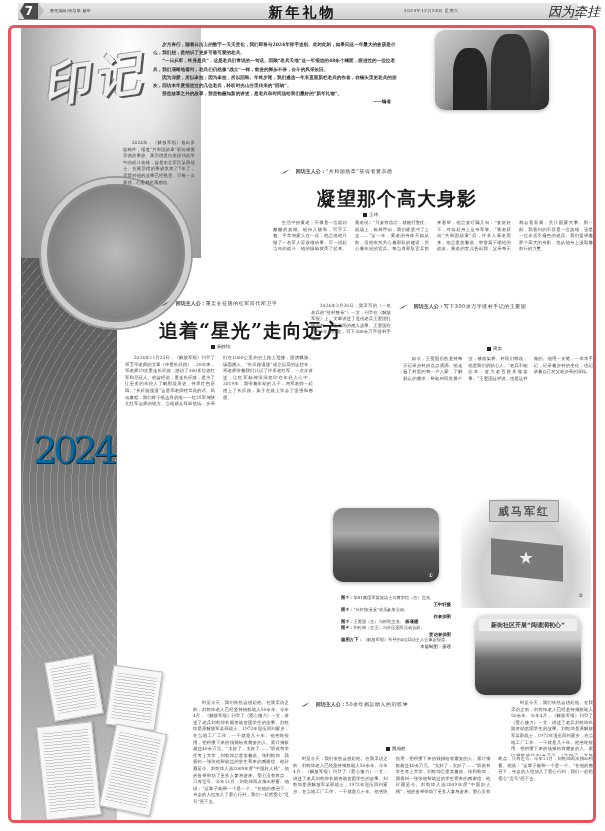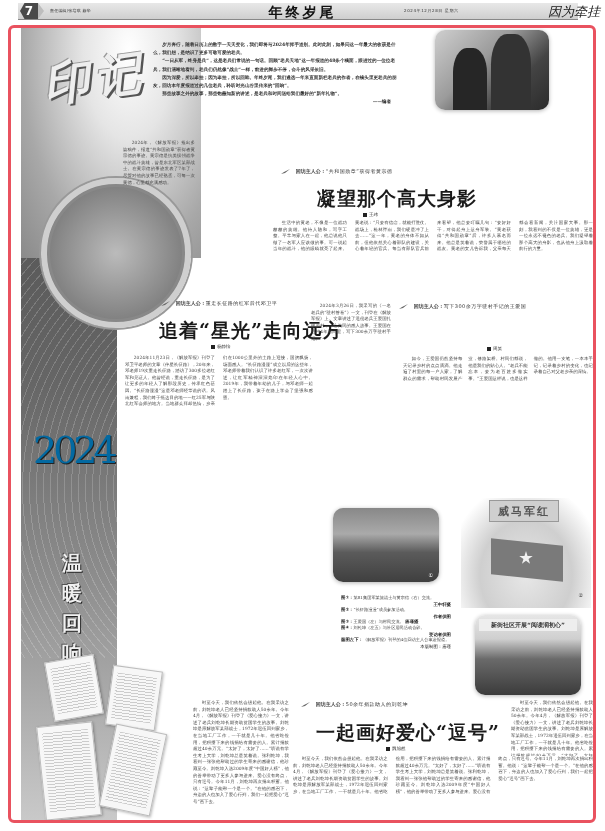--- a/index.html
+++ b/index.html
@@ -89,36 +89,35 @@
   .caption .lbl { font:bold 4.4px "DejaVu Sans", sans-serif; color:#222; }
 </style>
 </head>
 <body>
 
 <div class="masthead">
   <div class="mh-bar"></div>
   <div class="page-num">7</div>
   <div class="page-num-tail"></div>
   <div class="editor">责任编辑/张培琪 蔡华</div>
-  <div class="section-title">年终岁尾</div>
+  <div class="section-title">新年礼物</div>
   <div class="dateline">2024年12月28日 星期六</div>
   <div class="paper-name">因为牵挂</div>
 </div>
 
 <div class="frame">
 
   <div class="left-col">
     <div class="swirl"></div>
   </div>
   <div class="top-art">
     <div class="dial"></div>
     <div class="yinji">印记</div>
   </div>
   <div class="year">2024</div>
-  <div class="wenxiang">温暖回响</div>
 
   <div class="paper-collage">
     <div class="mini" style="left:20px;top:30px;width:50px;height:60px;transform:rotate(-10deg);"></div>
     <div class="mini" style="left:80px;top:40px;width:50px;height:60px;transform:rotate(8deg);"></div>
     <div class="mini" style="left:12px;top:96px;width:56px;height:94px;transform:rotate(-6deg);"></div>
     <div class="mini" style="left:78px;top:100px;width:52px;height:84px;transform:rotate(12deg);"></div>
   </div>
 
   <div class="intro">
     <p>岁月奔行，随着日历上的数字一天天变化，我们即将与2024年挥手道别。此时此刻，如果问这一年最大的收获是什么，我们想，是结识了更多可敬可爱的老兵。</p>
@@ -198,21 +197,20 @@
     <div class="cap-line"><span class="lbl">题图左下：</span><span>《解放军报》刊登的4位回访主人公事迹报道。</span></div>
     <div class="credit" style="font-weight:normal;">本版制图：唐瑾</div>
   </div>
 
   <div class="interviewee" style="left:290px;top:673px;">
     <svg class="pen" viewBox="0 0 10 6">
         <path d="M0 5 L3 3 L9 0 L4 4 Z" fill="#666"></path>
       </svg>
     <span class="lbl">回访主人公：</span><span class="rest">50余年捐款助人的刘乾坤</span>
   </div>
-  <div class="headline" style="left:305px;top:692px;">一起画好爱心“逗号”</div>
   <div class="byline" style="left:375px;top:718px;">魏旭然</div>
   <div class="txt" style="left:182px;top:672px;width:96px;height:124px;">
     <p>时至今天，我们依然会想起他。在我采访之前，刘乾坤老人已经坚持捐款助人50余年。今年4月，《解放军报》刊登了《爱心接力》一文，讲述了老兵刘乾坤长期资助贫困学生的故事。刘乾坤是原解放军某部战士，1972年退伍回到家乡，在当地工厂工作，一干就是几十年。他省吃俭用，把积攒下来的钱捐给有需要的人。累计捐款超过40余万元。“太好了，太好了……”听说有学生考上大学，刘乾坤总是笑着说。张利乾坤，我看到一张张他帮助过的学生寄来的感谢信，他珍藏至今。刘乾坤入选2009年度“中国好人榜”，他的善举带动了更多人参与进来。爱心没有终点，只有逗号。今年11月，刘乾坤再次捐出积蓄。他说：“这辈子能帮一个是一个。”在他的感召下，身边的人也加入了爱心行列，我们一起把爱心“逗号”画下去。</p>
   </div>
   <div class="txt" style="left:282px;top:728px;width:300px;height:66px;column-count:3;column-gap:8px;">
     <p>时至今天，我们依然会想起他。在我采访之前，刘乾坤老人已经坚持捐款助人50余年。今年4月，《解放军报》刊登了《爱心接力》一文，讲述了老兵刘乾坤长期资助贫困学生的故事。刘乾坤是原解放军某部战士，1972年退伍回到家乡，在当地工厂工作，一干就是几十年。他省吃俭用，把积攒下来的钱捐给有需要的人。累计捐款超过40余万元。“太好了，太好了……”听说有学生考上大学，刘乾坤总是笑着说。张利乾坤，我看到一张张他帮助过的学生寄来的感谢信，他珍藏至今。刘乾坤入选2009年度“中国好人榜”，他的善举带动了更多人参与进来。爱心没有终点，只有逗号。今年11月，刘乾坤再次捐出积蓄。他说：“这辈子能帮一个是一个。”在他的感召下，身边的人也加入了爱心行列，我们一起把爱心“逗号”画下去。</p>
   </div>
   <div class="txt" style="left:500px;top:672px;width:82px;height:56px;">
     <p>时至今天，我们依然会想起他。在我采访之前，刘乾坤老人已经坚持捐款助人50余年。今年4月，《解放军报》刊登了《爱心接力》一文，讲述了老兵刘乾坤长期资助贫困学生的故事。刘乾坤是原解放军某部战士，1972年退伍回到家乡，在当地工厂工作，一干就是几十年。他省吃俭用，把积攒下来的钱捐给有需要的人。累计捐款超过40余万元。“太好了，太好了……”听说有学生考上大学，刘乾坤总是笑着说。张利乾坤，我看到一张张他帮助过的学生寄来的感谢信，他珍藏至今。刘乾坤入选2009年度“中国好人榜”，他的善举带动了更多人参与进来。爱心没有终点，只有逗号。今年11月，刘乾坤再次捐出积蓄。他说：“这辈子能帮一个是一个。”在他的感召下，身边的人也加入了爱心行列，我们一起把爱心“逗号”画下去。</p>
   </div>

